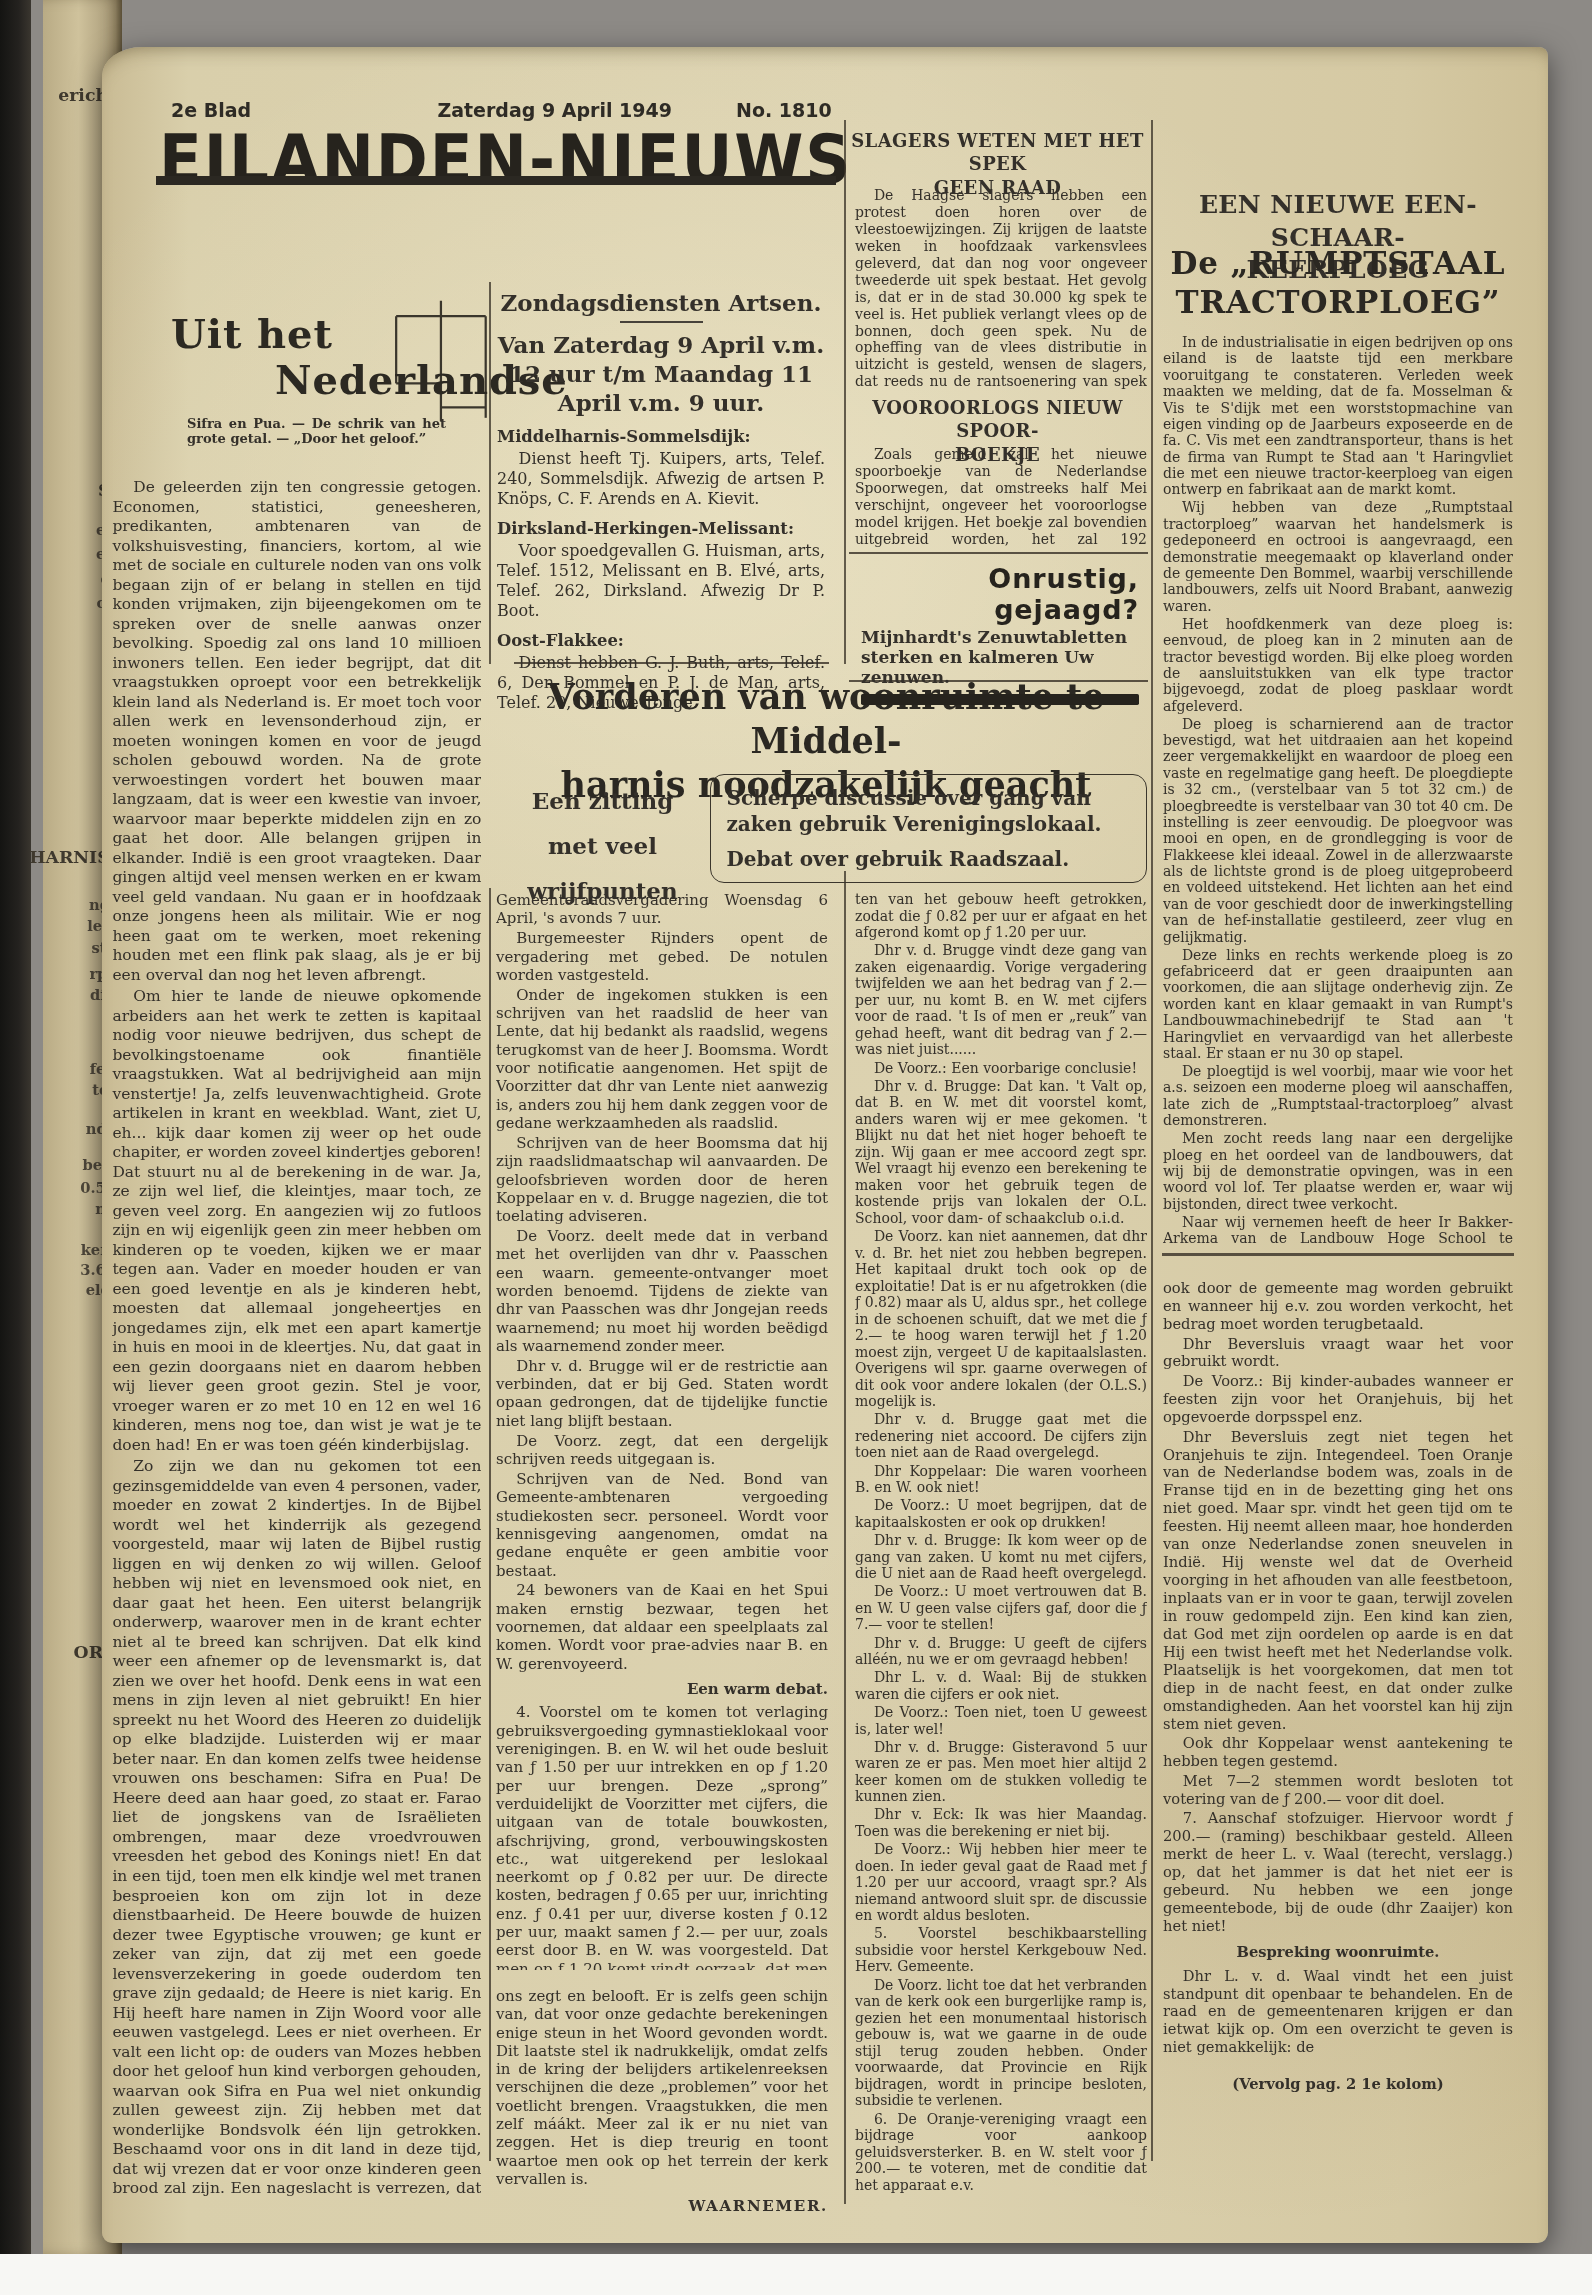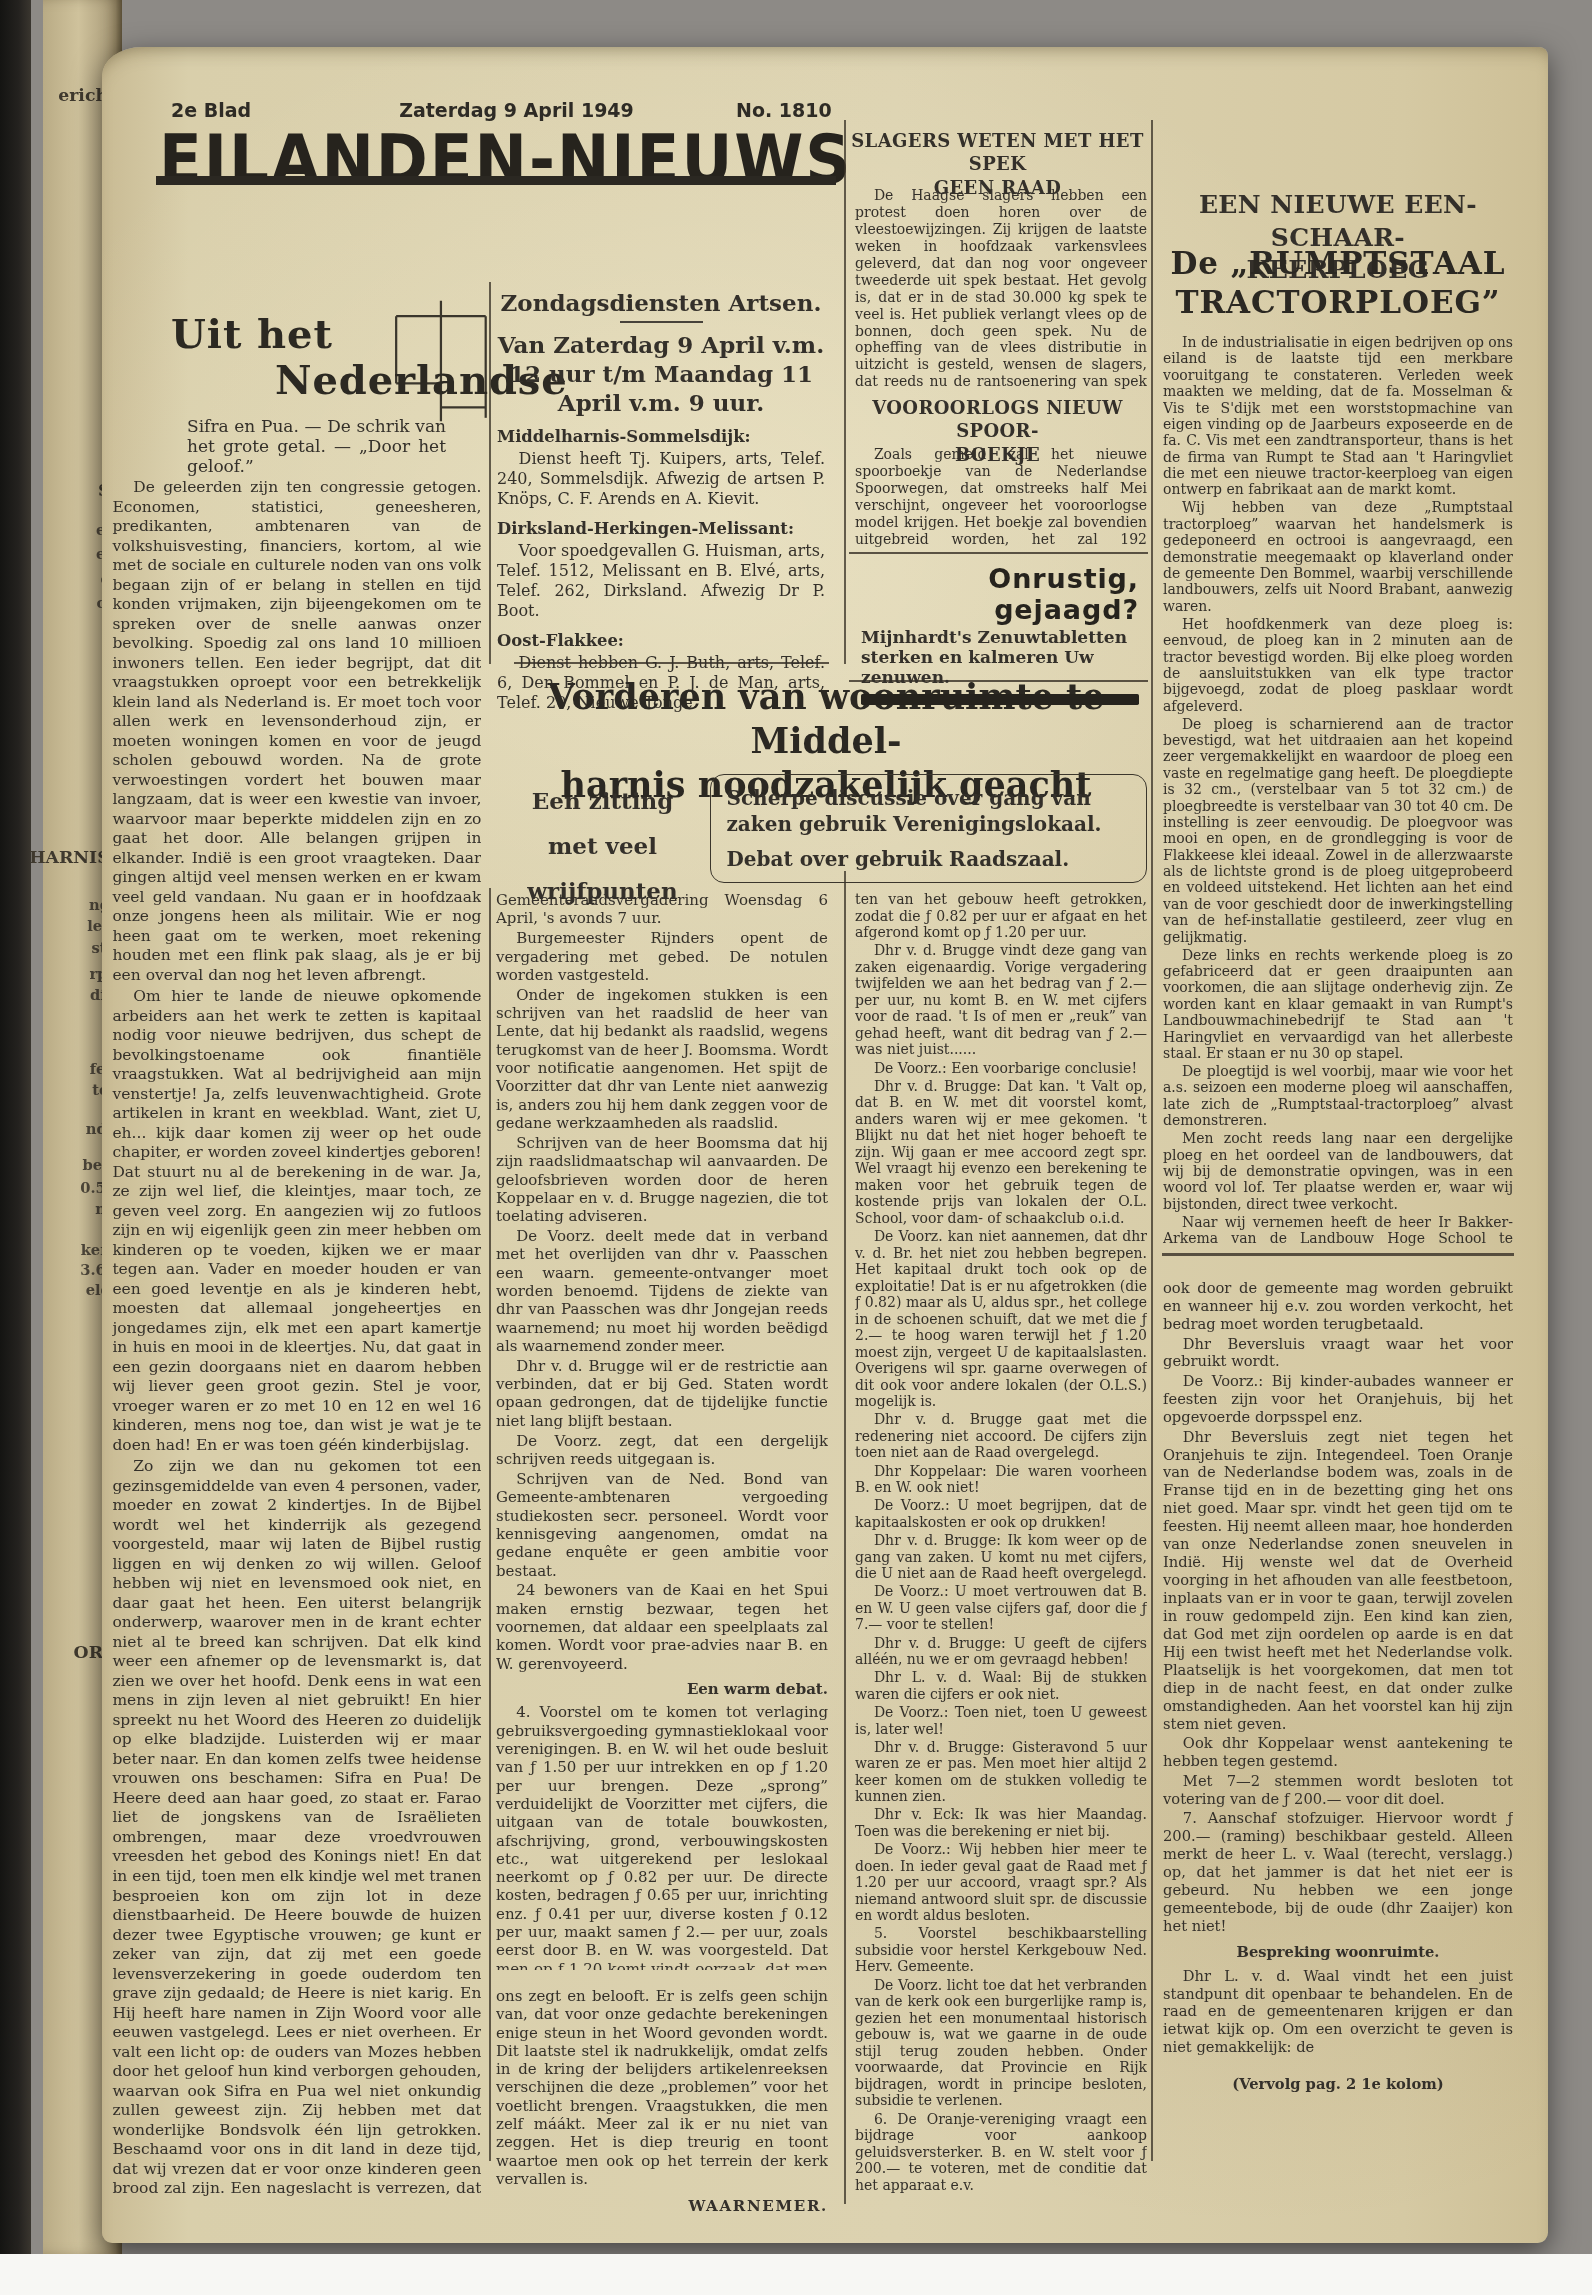--- a/index.html
+++ b/index.html
@@ -63,21 +63,21 @@
   .masthead{
     font-family:"DejaVu Sans","Liberation Sans",sans-serif;
     font-weight:900;font-size:55px;letter-spacing:1.7px;color:#26231d;
     transform:scale(1.14,1.22);transform-origin:left top;white-space:nowrap;
   }
   .mast-bar{position:absolute;background:#2b2822;}
   .vrule{position:absolute;width:1.7px;background:rgba(55,48,38,.75);}
   .hrule{position:absolute;height:1.7px;background:rgba(55,48,38,.8);}
   
   .kv-title{font-weight:bold;font-size:40px;color:#2c2922;letter-spacing:0.9px;}
-  .kv-sub{font-weight:normal;font-size:17px;text-align:justify;}
+  .kv-sub{font-weight:bold;font-size:13px;text-align:justify;}
   .c1body{font-size:15.5px;line-height:1.26;}
   .c2body{font-size:15px;line-height:1.22;}
   .c3small{font-size:14px;line-height:1.21;}
   .c3raad{font-size:14px;line-height:1.18;}
   .c4body{font-size:14px;line-height:1.17;}
   .c4raad{font-size:14.7px;line-height:1.22;}
   .colhost{position:absolute;overflow:hidden;}
   
   .artsen-title{font-weight:bold;font-size:23px;text-align:center;}
   .artsen-rule{width:83px;height:1.7px;margin:5.2px auto 8.6px auto;background:#47423a;}
@@ -136,21 +136,21 @@
       <p class="frag" style="top: 1219px;">—</p>
       <p class="frag" style="top: 1241px;">ken.</p>
       <p class="frag" style="top: 1261px;">3.65</p>
       <p class="frag" style="top: 1281px;">eld.</p>
       <p class="frag fragbig" style="top: 1642px;">ORP</p>
     </div>
 
   <div class="page">
 
     <div class="abs hdr-small" style="left:69px;top:52px;">2e Blad</div>
-    <div class="abs hdr-small" style="left:259px;top:52px;width:311px;text-align:center;">Zaterdag 9 April 1949</div>
+    <div class="abs hdr-small" style="left:259px;top:52px;width:311px;text-align:right;">Zaterdag 9 April 1949</div>
     <div class="abs hdr-small" style="left:634px;top:52px;">No. 1810</div>
 
     <div class="abs masthead" style="left:57px;top:74px;">EILANDEN-NIEUWS</div>
     <div class="mast-bar" style="left:54px;top:129px;width:680px;height:8.6px;"></div>
 
     <div class="vrule" style="left:387px;top:235px;height:382px;"></div>
     <div class="vrule" style="left:387px;top:841px;height:1273px;"></div>
     <div class="vrule" style="left:742px;top:73px;height:544px;"></div>
     <div class="vrule" style="left:742px;top:824px;height:1333px;"></div>
     <div class="vrule" style="left:1049px;top:73px;height:2041px;"></div>

